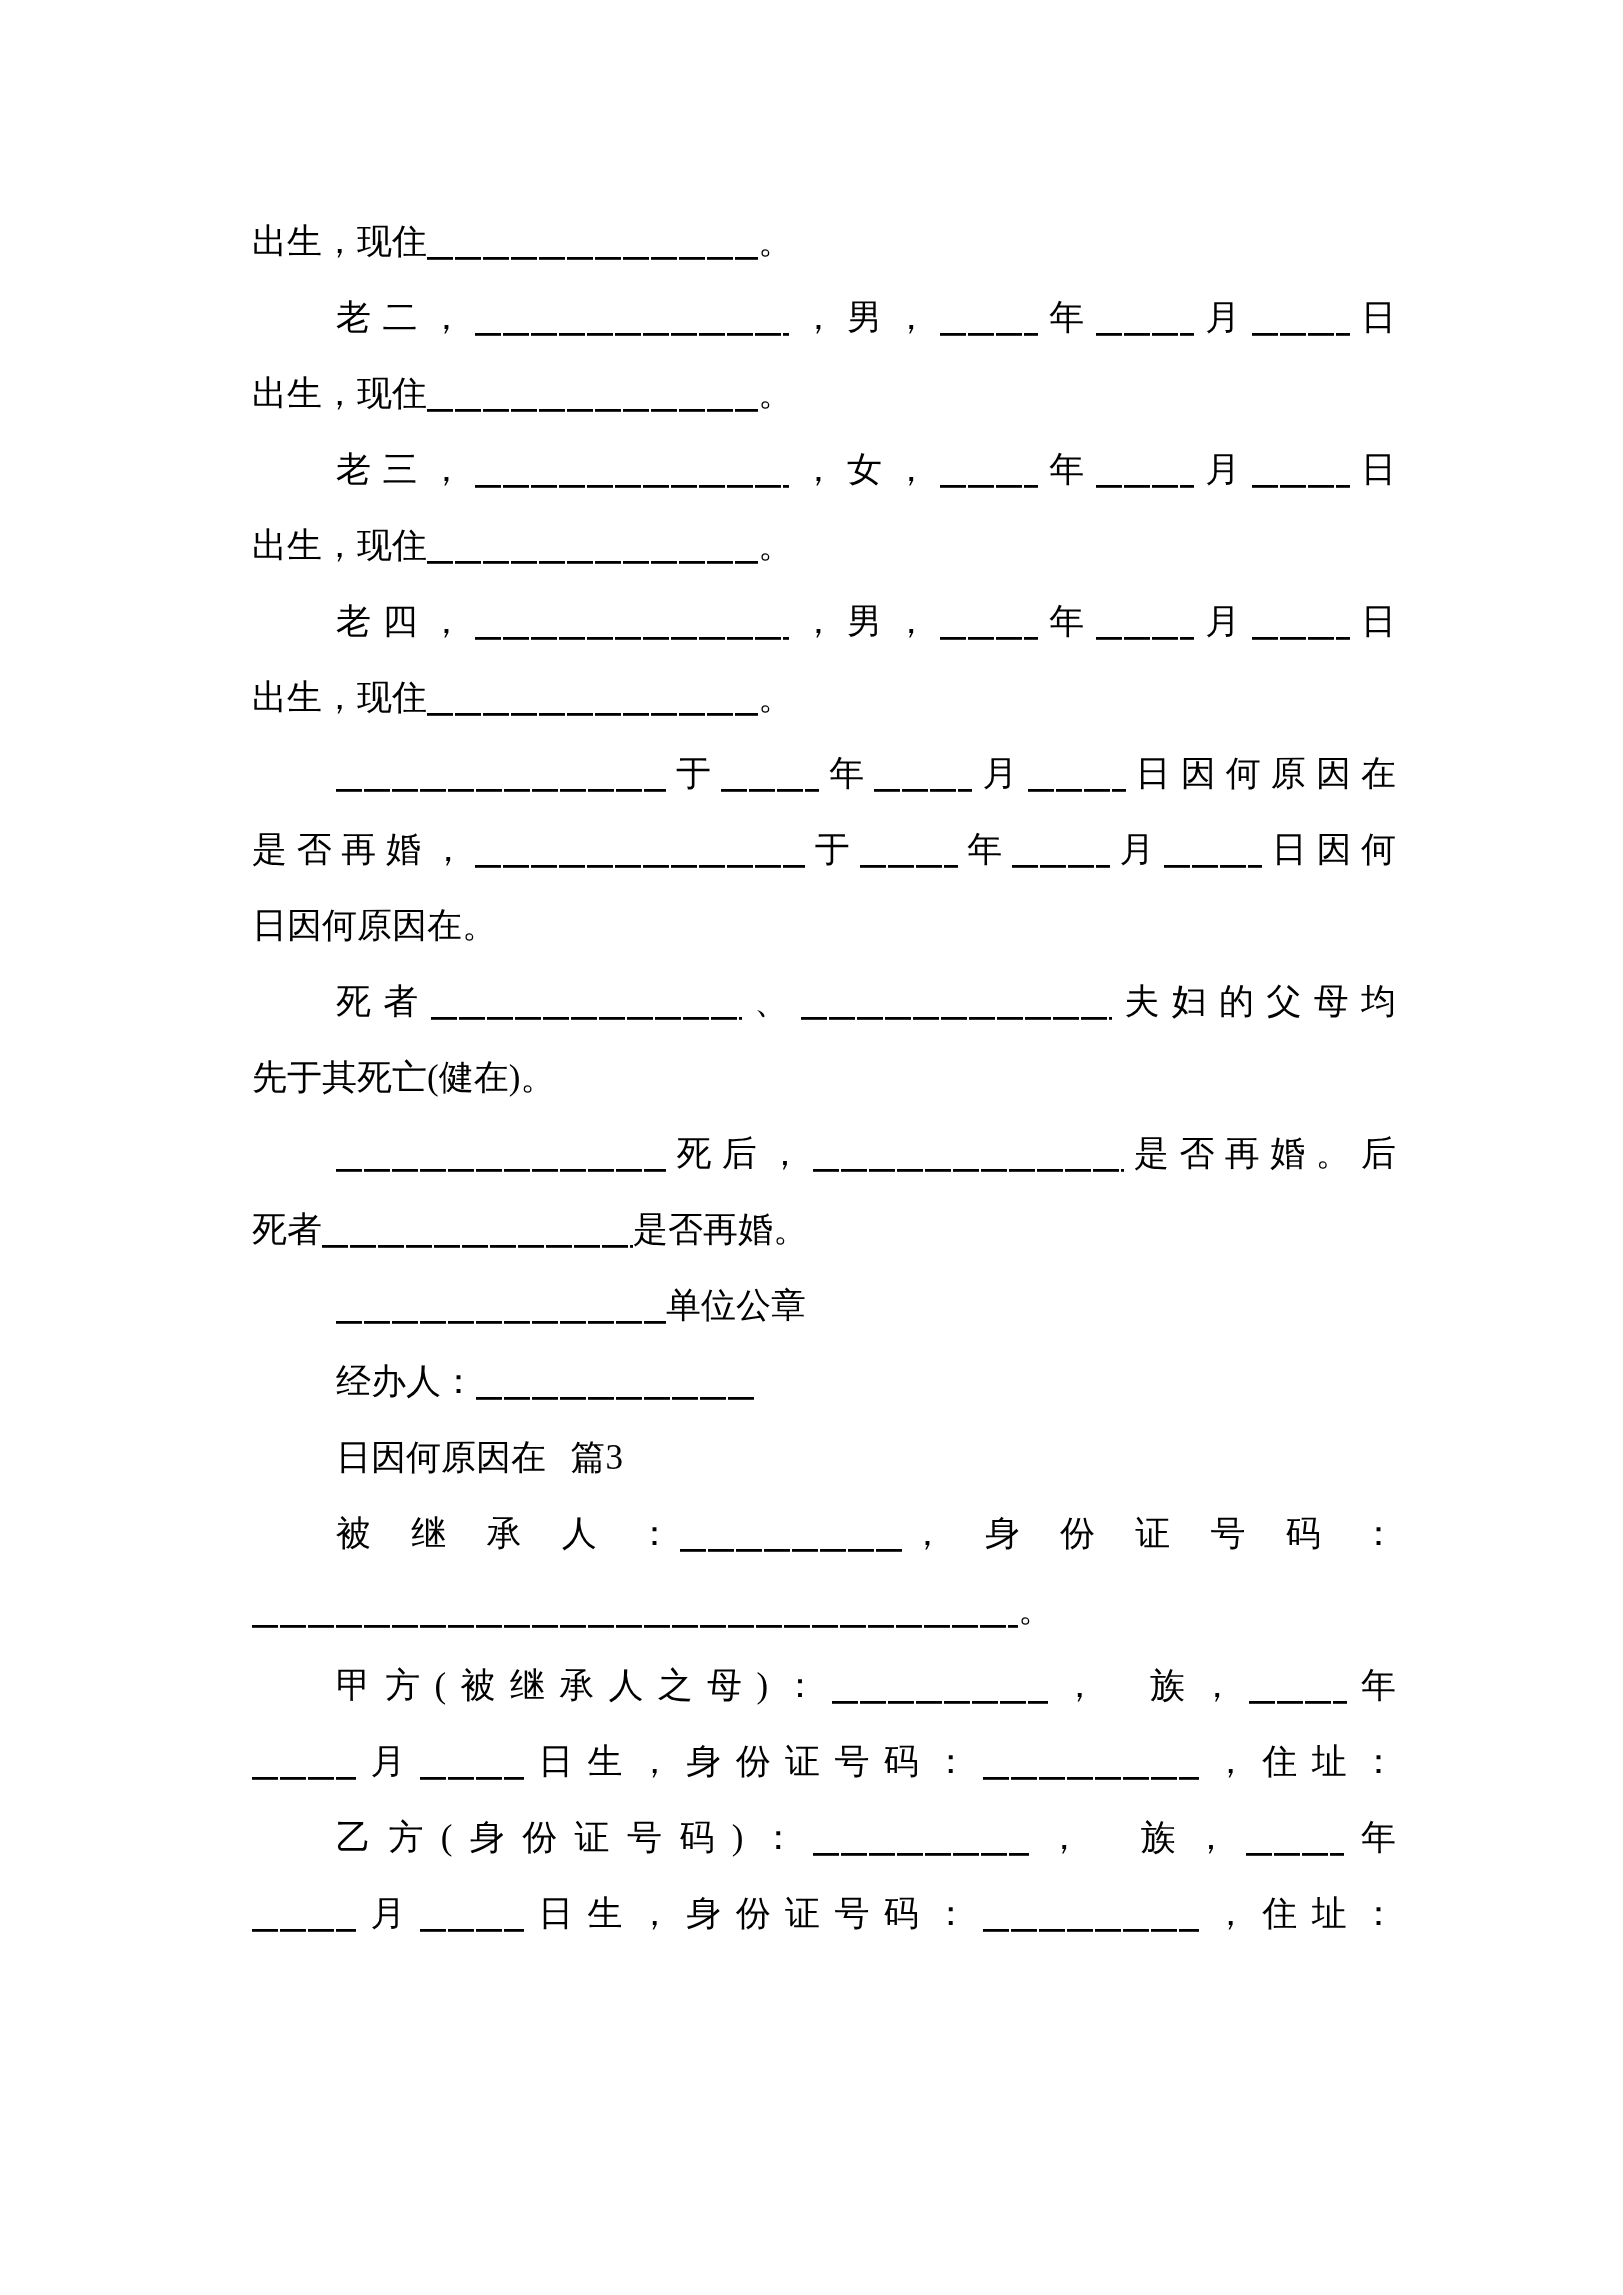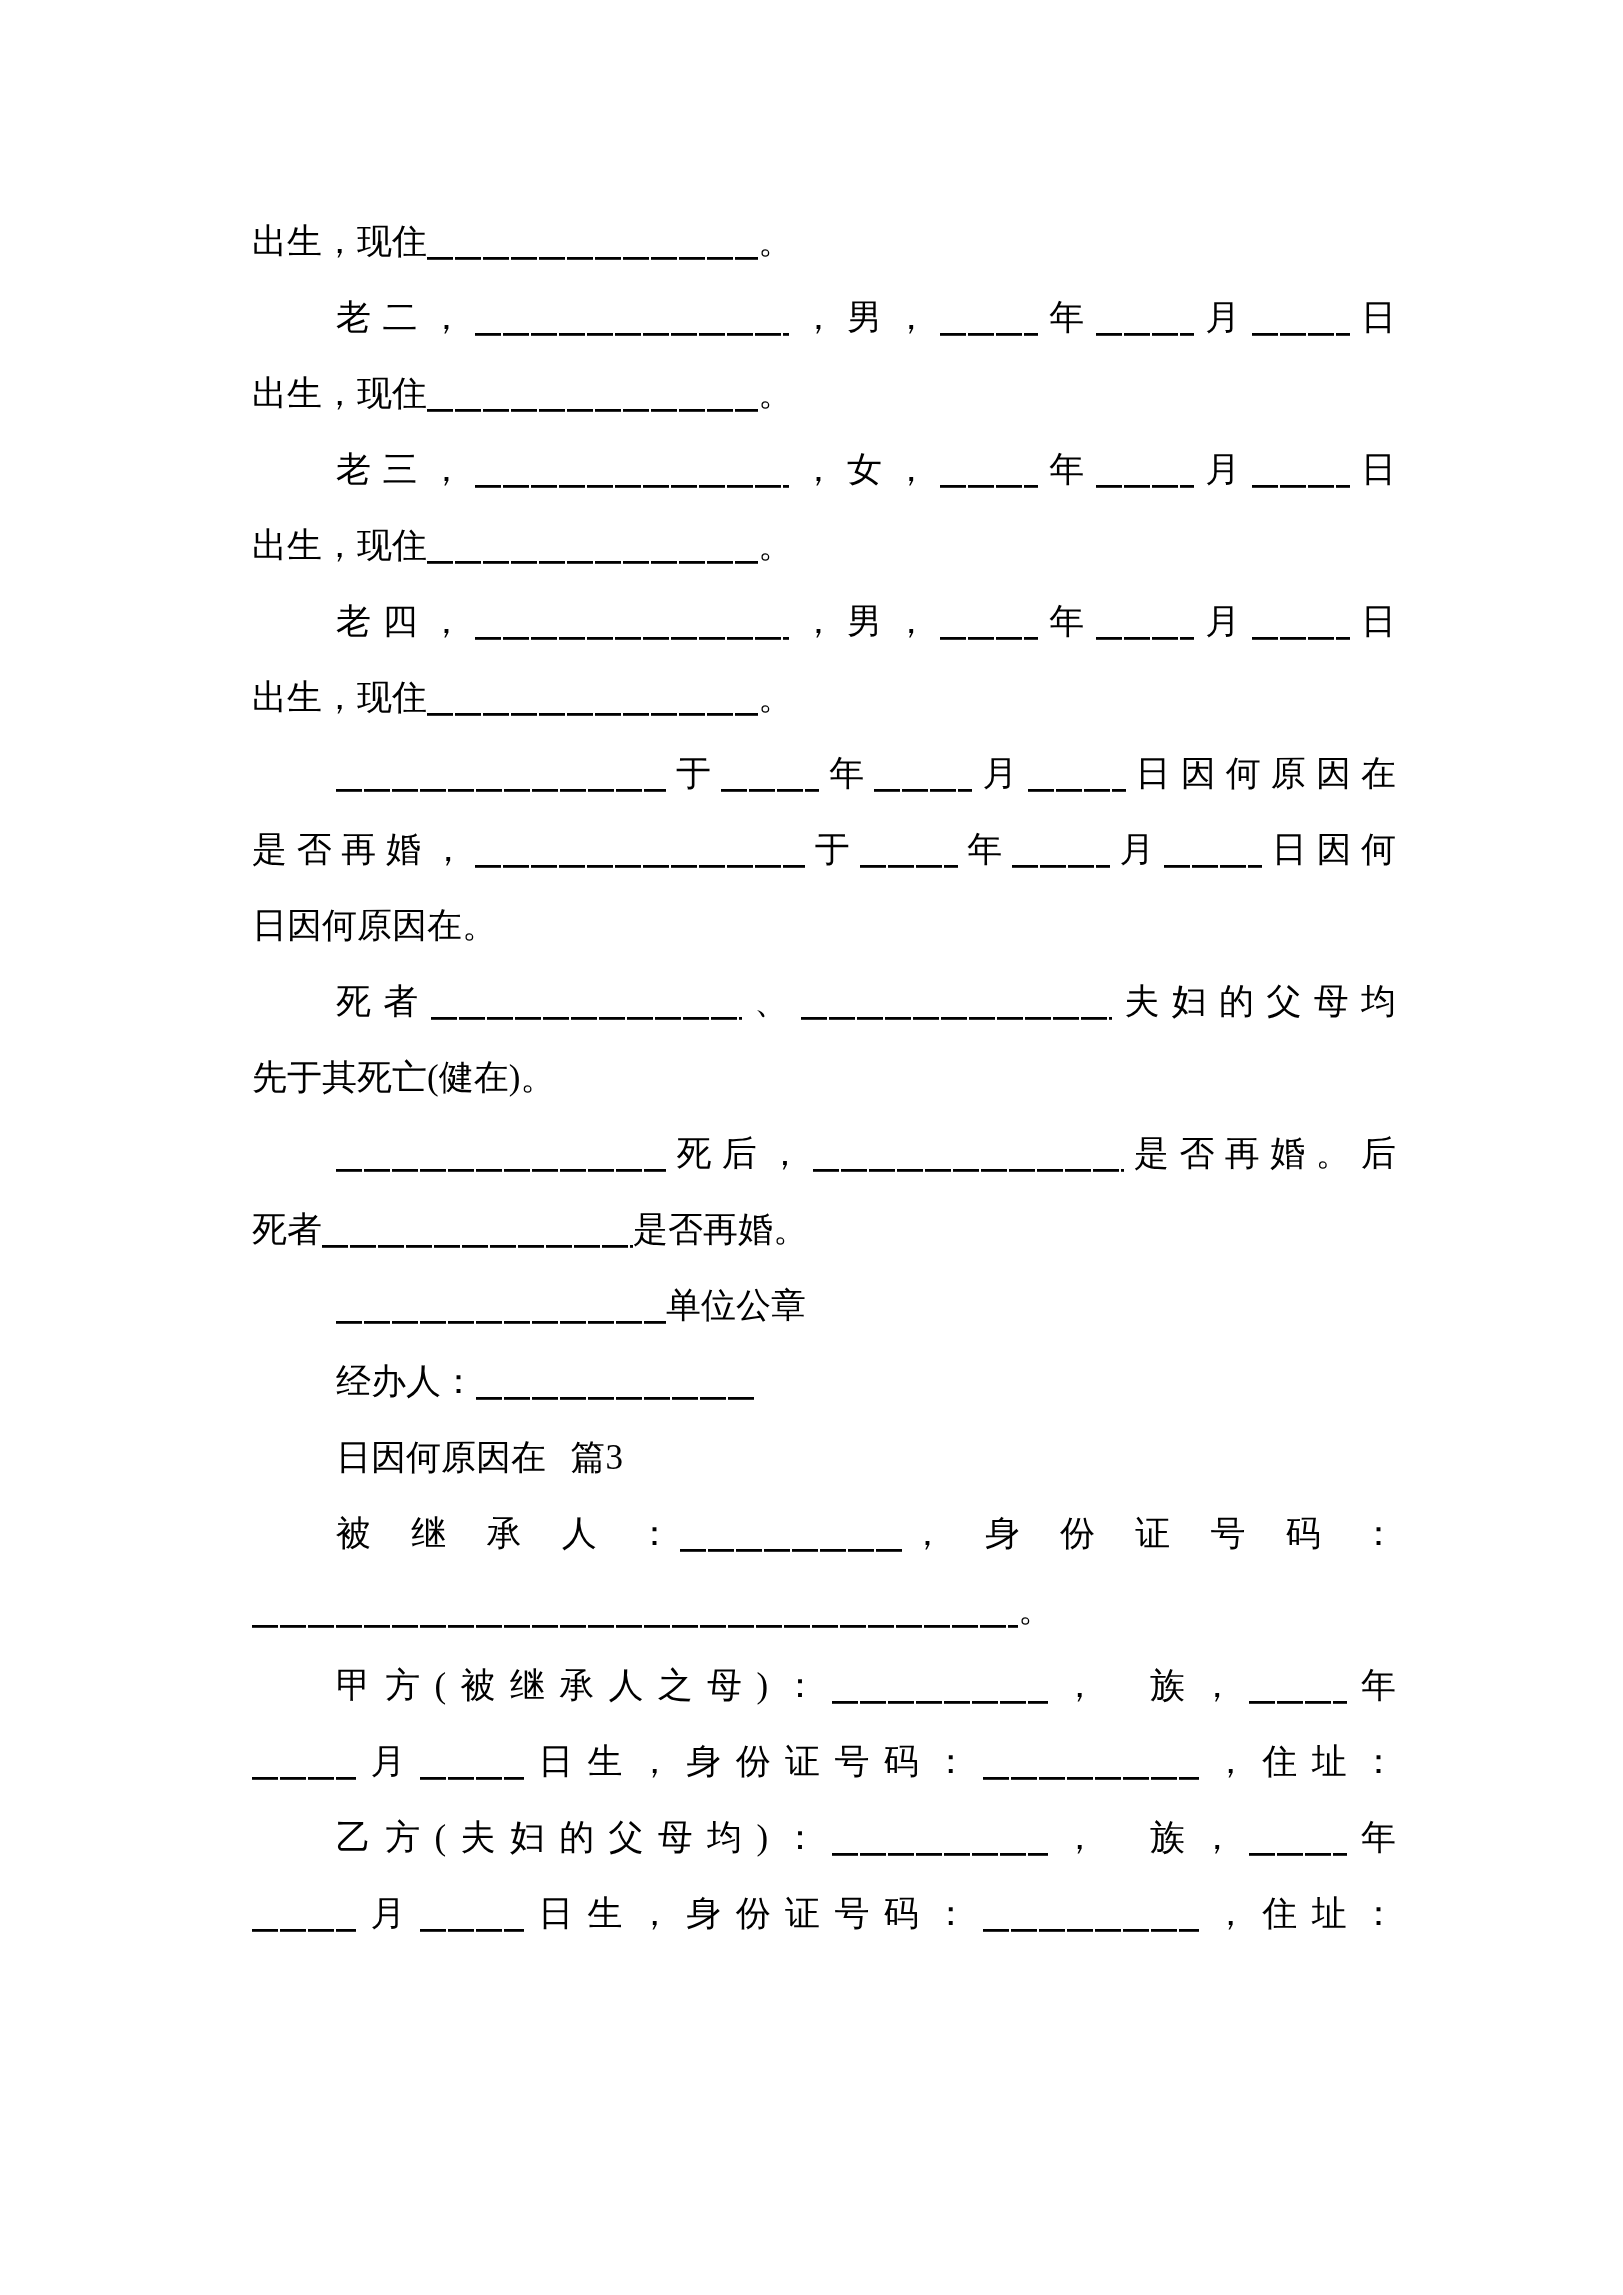--- a/index.html
+++ b/index.html
@@ -58,17 +58,17 @@
       <div class="line l"><span class="tx">先于其死亡(健在)。</span></div>
       <div class="line j in"><span class="bl" style="width: 330px;"></span><span class="tx">死后，</span><span class="bl" style="width: 311px;"></span><span class="tx">是否再婚。后</span></div>
       <div class="line l"><span class="tx">死者</span><span class="bl" style="width: 311px;"></span><span class="tx">是否再婚。</span></div>
       <div class="line l in"><span class="bl" style="width: 330px;"></span><span class="tx">单位公章</span></div>
       <div class="line l in"><span class="tx">经办人：</span><span class="bl" style="width: 280px;"></span></div>
       <div class="line l in"><span class="tx">日因何原因在 篇3</span></div>
       <div class="line j in"><span class="tx">被 继 承 人 ：</span><span class="bl" style="width: 222px;"></span><span class="tx">， 身 份 证 号 码 ：</span></div>
       <div class="line l"><span class="bl" style="width: 766px;"></span><span class="tx">。</span></div>
       <div class="line j in"><span class="tx">甲方(被继承人之母)：</span><span class="bl" style="width: 216px;"></span><span class="tx">， 族，</span><span class="bl" style="width: 98px;"></span><span class="tx">年</span></div>
       <div class="line j"><span class="bl" style="width: 104px;"></span><span class="tx">月</span><span class="bl" style="width: 104px;"></span><span class="tx">日生，身份证号码：</span><span class="bl" style="width: 216px;"></span><span class="tx">，住址：</span></div>
-      <div class="line j in"><span class="tx">乙方(夫妇的父母均)：</span><span class="bl" style="width: 216px;"></span><span class="tx">， 族，</span><span class="bl" style="width: 98px;"></span><span class="tx">年</span></div>
+      <div class="line j in"><span class="tx">乙方(身份证号码)：</span><span class="bl" style="width: 216px;"></span><span class="tx">， 族，</span><span class="bl" style="width: 98px;"></span><span class="tx">年</span></div>
       <div class="line j"><span class="bl" style="width: 104px;"></span><span class="tx">月</span><span class="bl" style="width: 104px;"></span><span class="tx">日生，身份证号码：</span><span class="bl" style="width: 216px;"></span><span class="tx">，住址：</span></div>
     </div>
 </div>
 
 
 </body></html>

